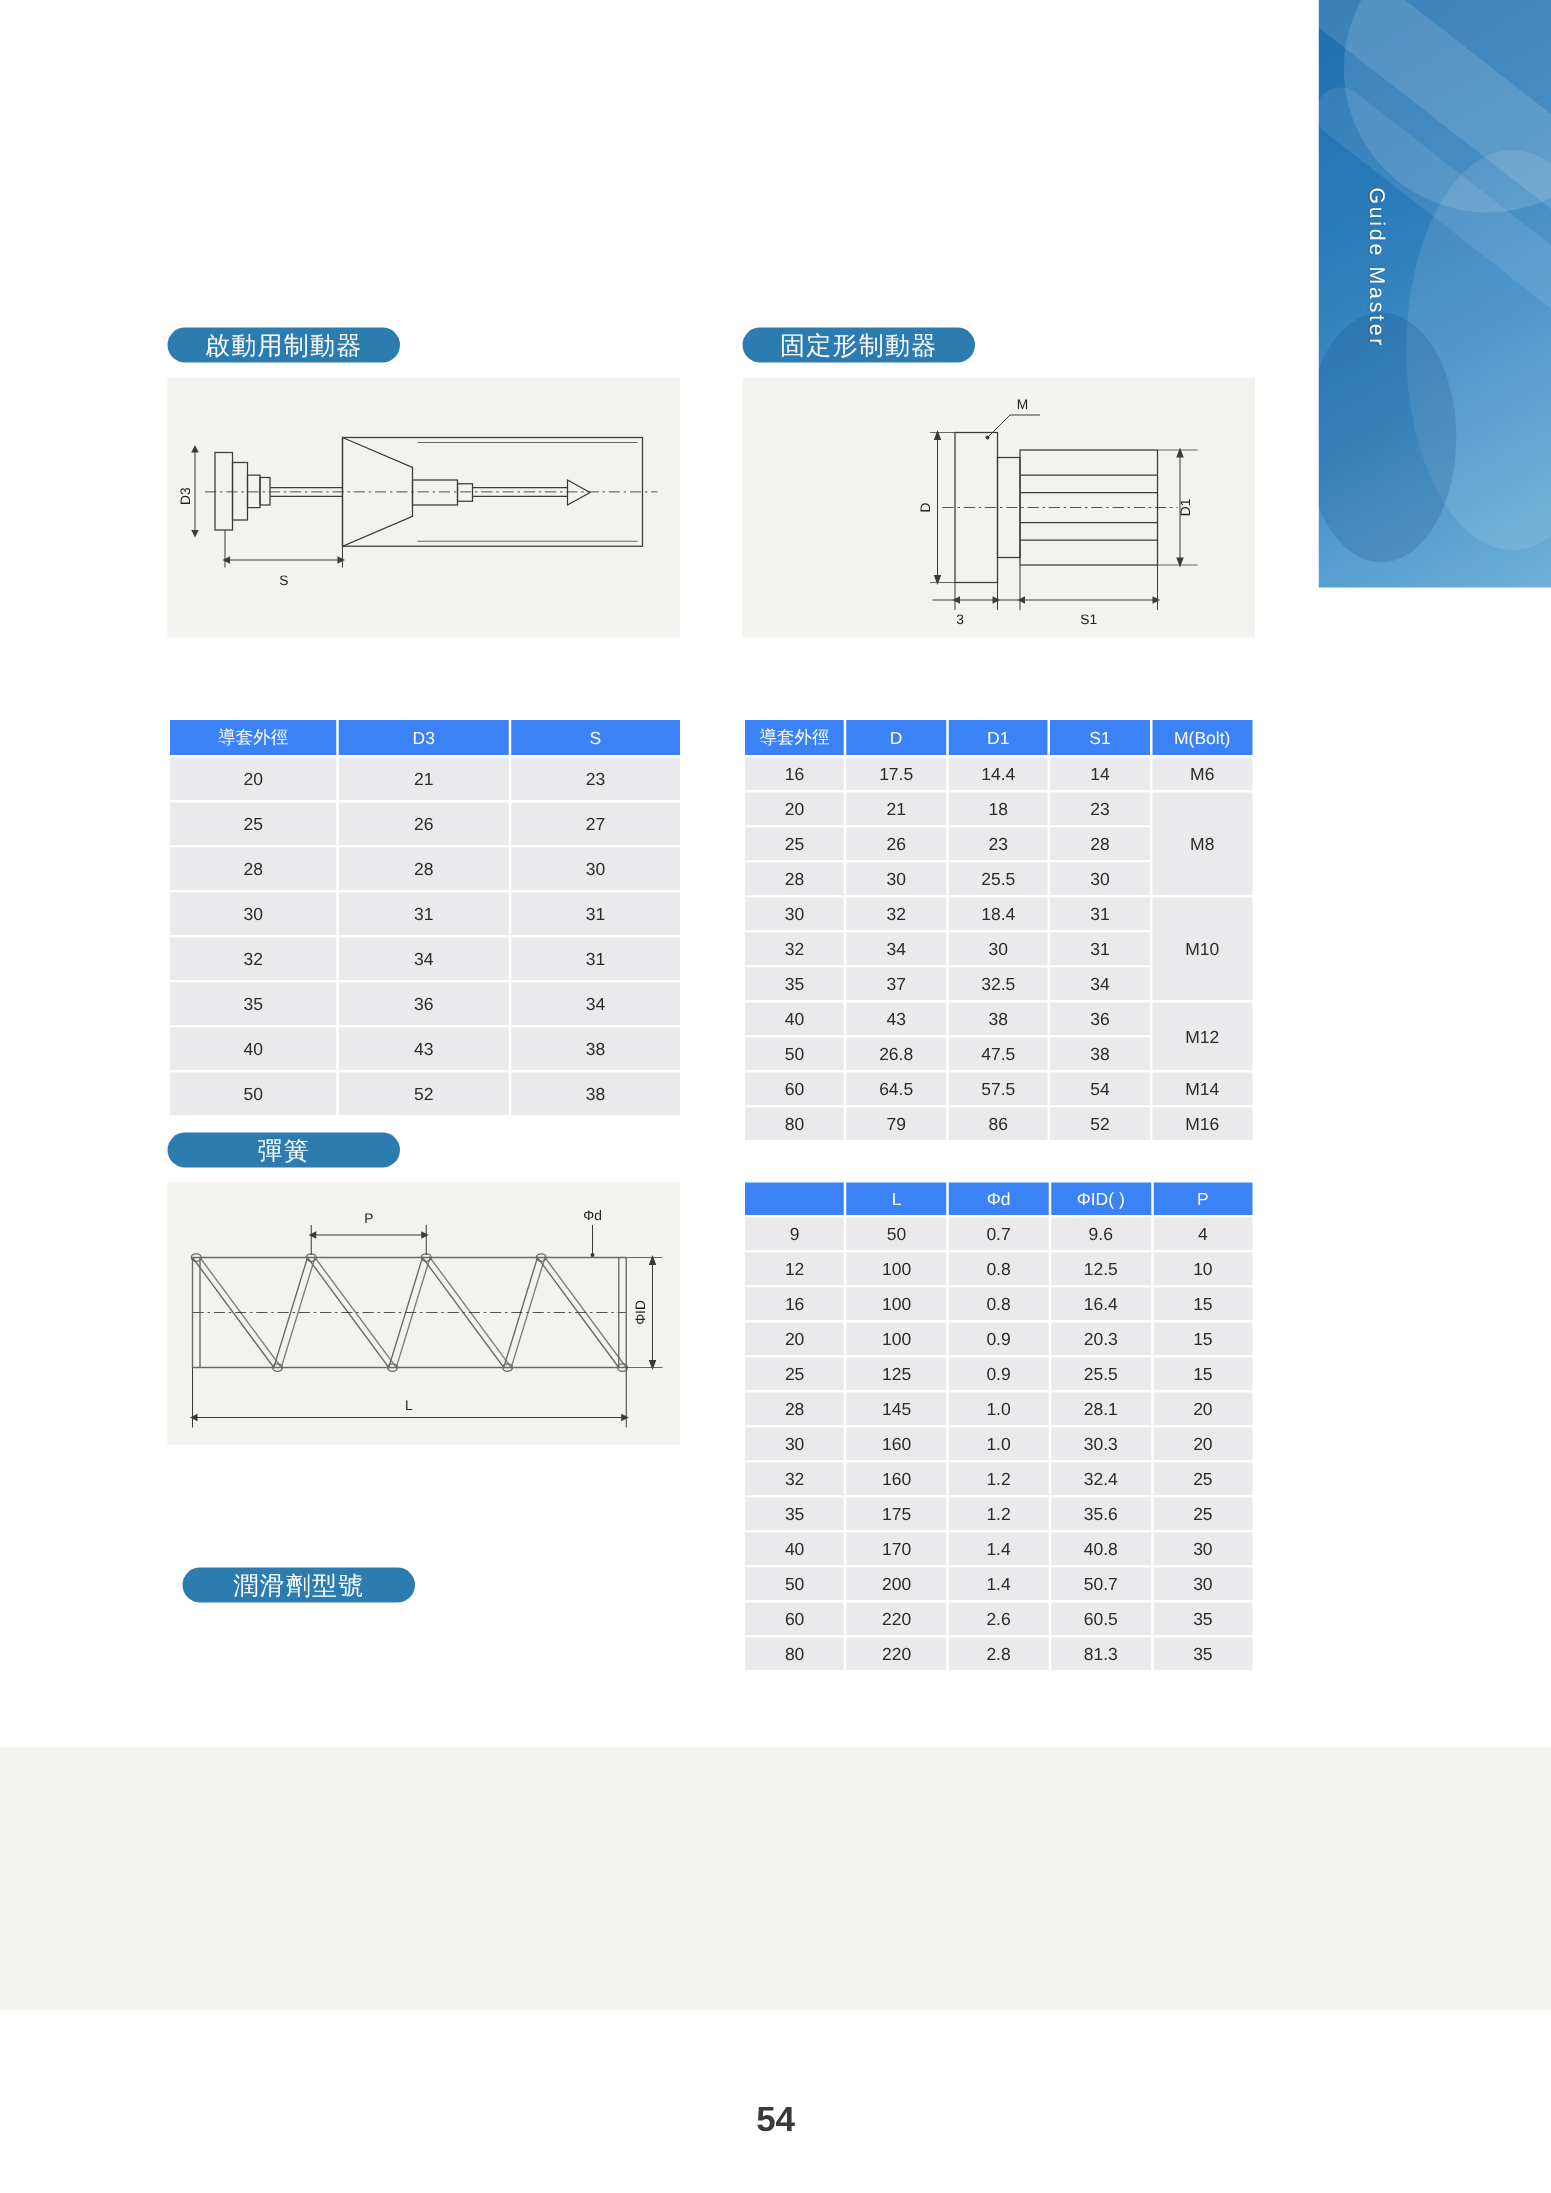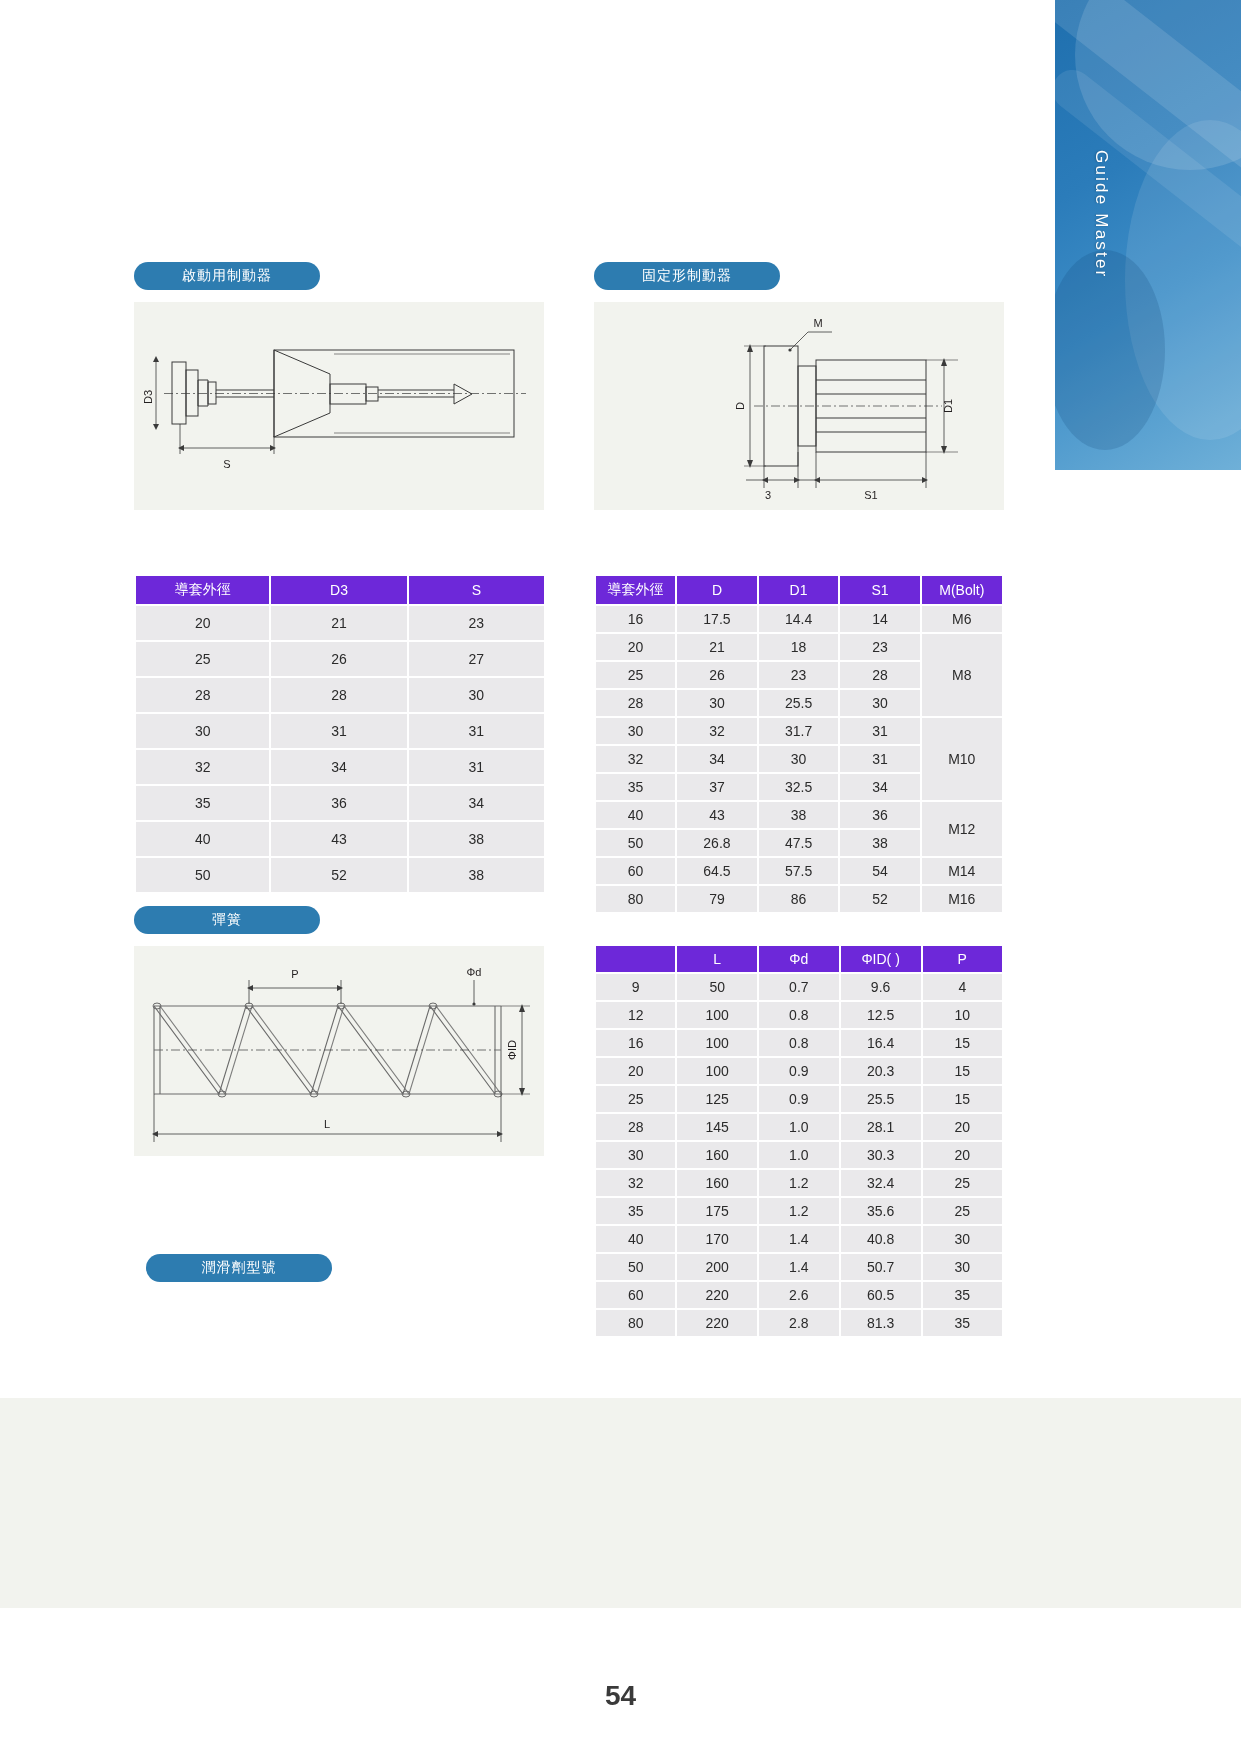--- a/index.html
+++ b/index.html
@@ -46,38 +46,38 @@
     position:absolute; left:134px; top:146px;
     font-size:60px; font-weight:bold; color:#cf9a62;
     letter-spacing:2px;
     font-family:"DejaVu Sans","Liberation Sans",sans-serif;
   }
 
   
   .pill {
     position:absolute; height:28px; min-width:186px;
     background:#2d7cb0; border-radius:14px;
-    color:#fff; font-size:14px;
+    color:#fff; font-size:20px;
     display:flex; align-items:center; justify-content:center;
     padding:0 18px; letter-spacing:1px;
   }
 
   
   .panel {
     position:absolute; background:#f2f3ee;
   }
   .panel svg { display:block; }
 
   
   table.spec {
     position:absolute; border-collapse:separate; border-spacing:2px;
     font-size:14px; color:#2b2b2b;
   }
   table.spec th {
-    background:#6d28d9; color:#fff; font-weight:normal;
+    background:#3b82f6; color:#fff; font-weight:normal;
     padding:5px 0; text-align:center; font-size:14px;
   }
   table.spec td {
     background:#eae9eb; text-align:center; padding:5px 0;
     font-size:14px;
   }
   table.spec.loose td { padding:9px 0; }
 
   
   .lube-list {
@@ -388,21 +388,21 @@
         </tr>
         <tr>
           <td>28</td>
           <td>30</td>
           <td>25.5</td>
           <td>30</td>
         </tr>
         <tr>
           <td>30</td>
           <td>32</td>
-          <td>31.7</td>
+          <td>18.4</td>
           <td>31</td>
           <td rowspan="3">M10</td>
         </tr>
         <tr>
           <td>32</td>
           <td>34</td>
           <td>30</td>
           <td>31</td>
         </tr>
         <tr>

